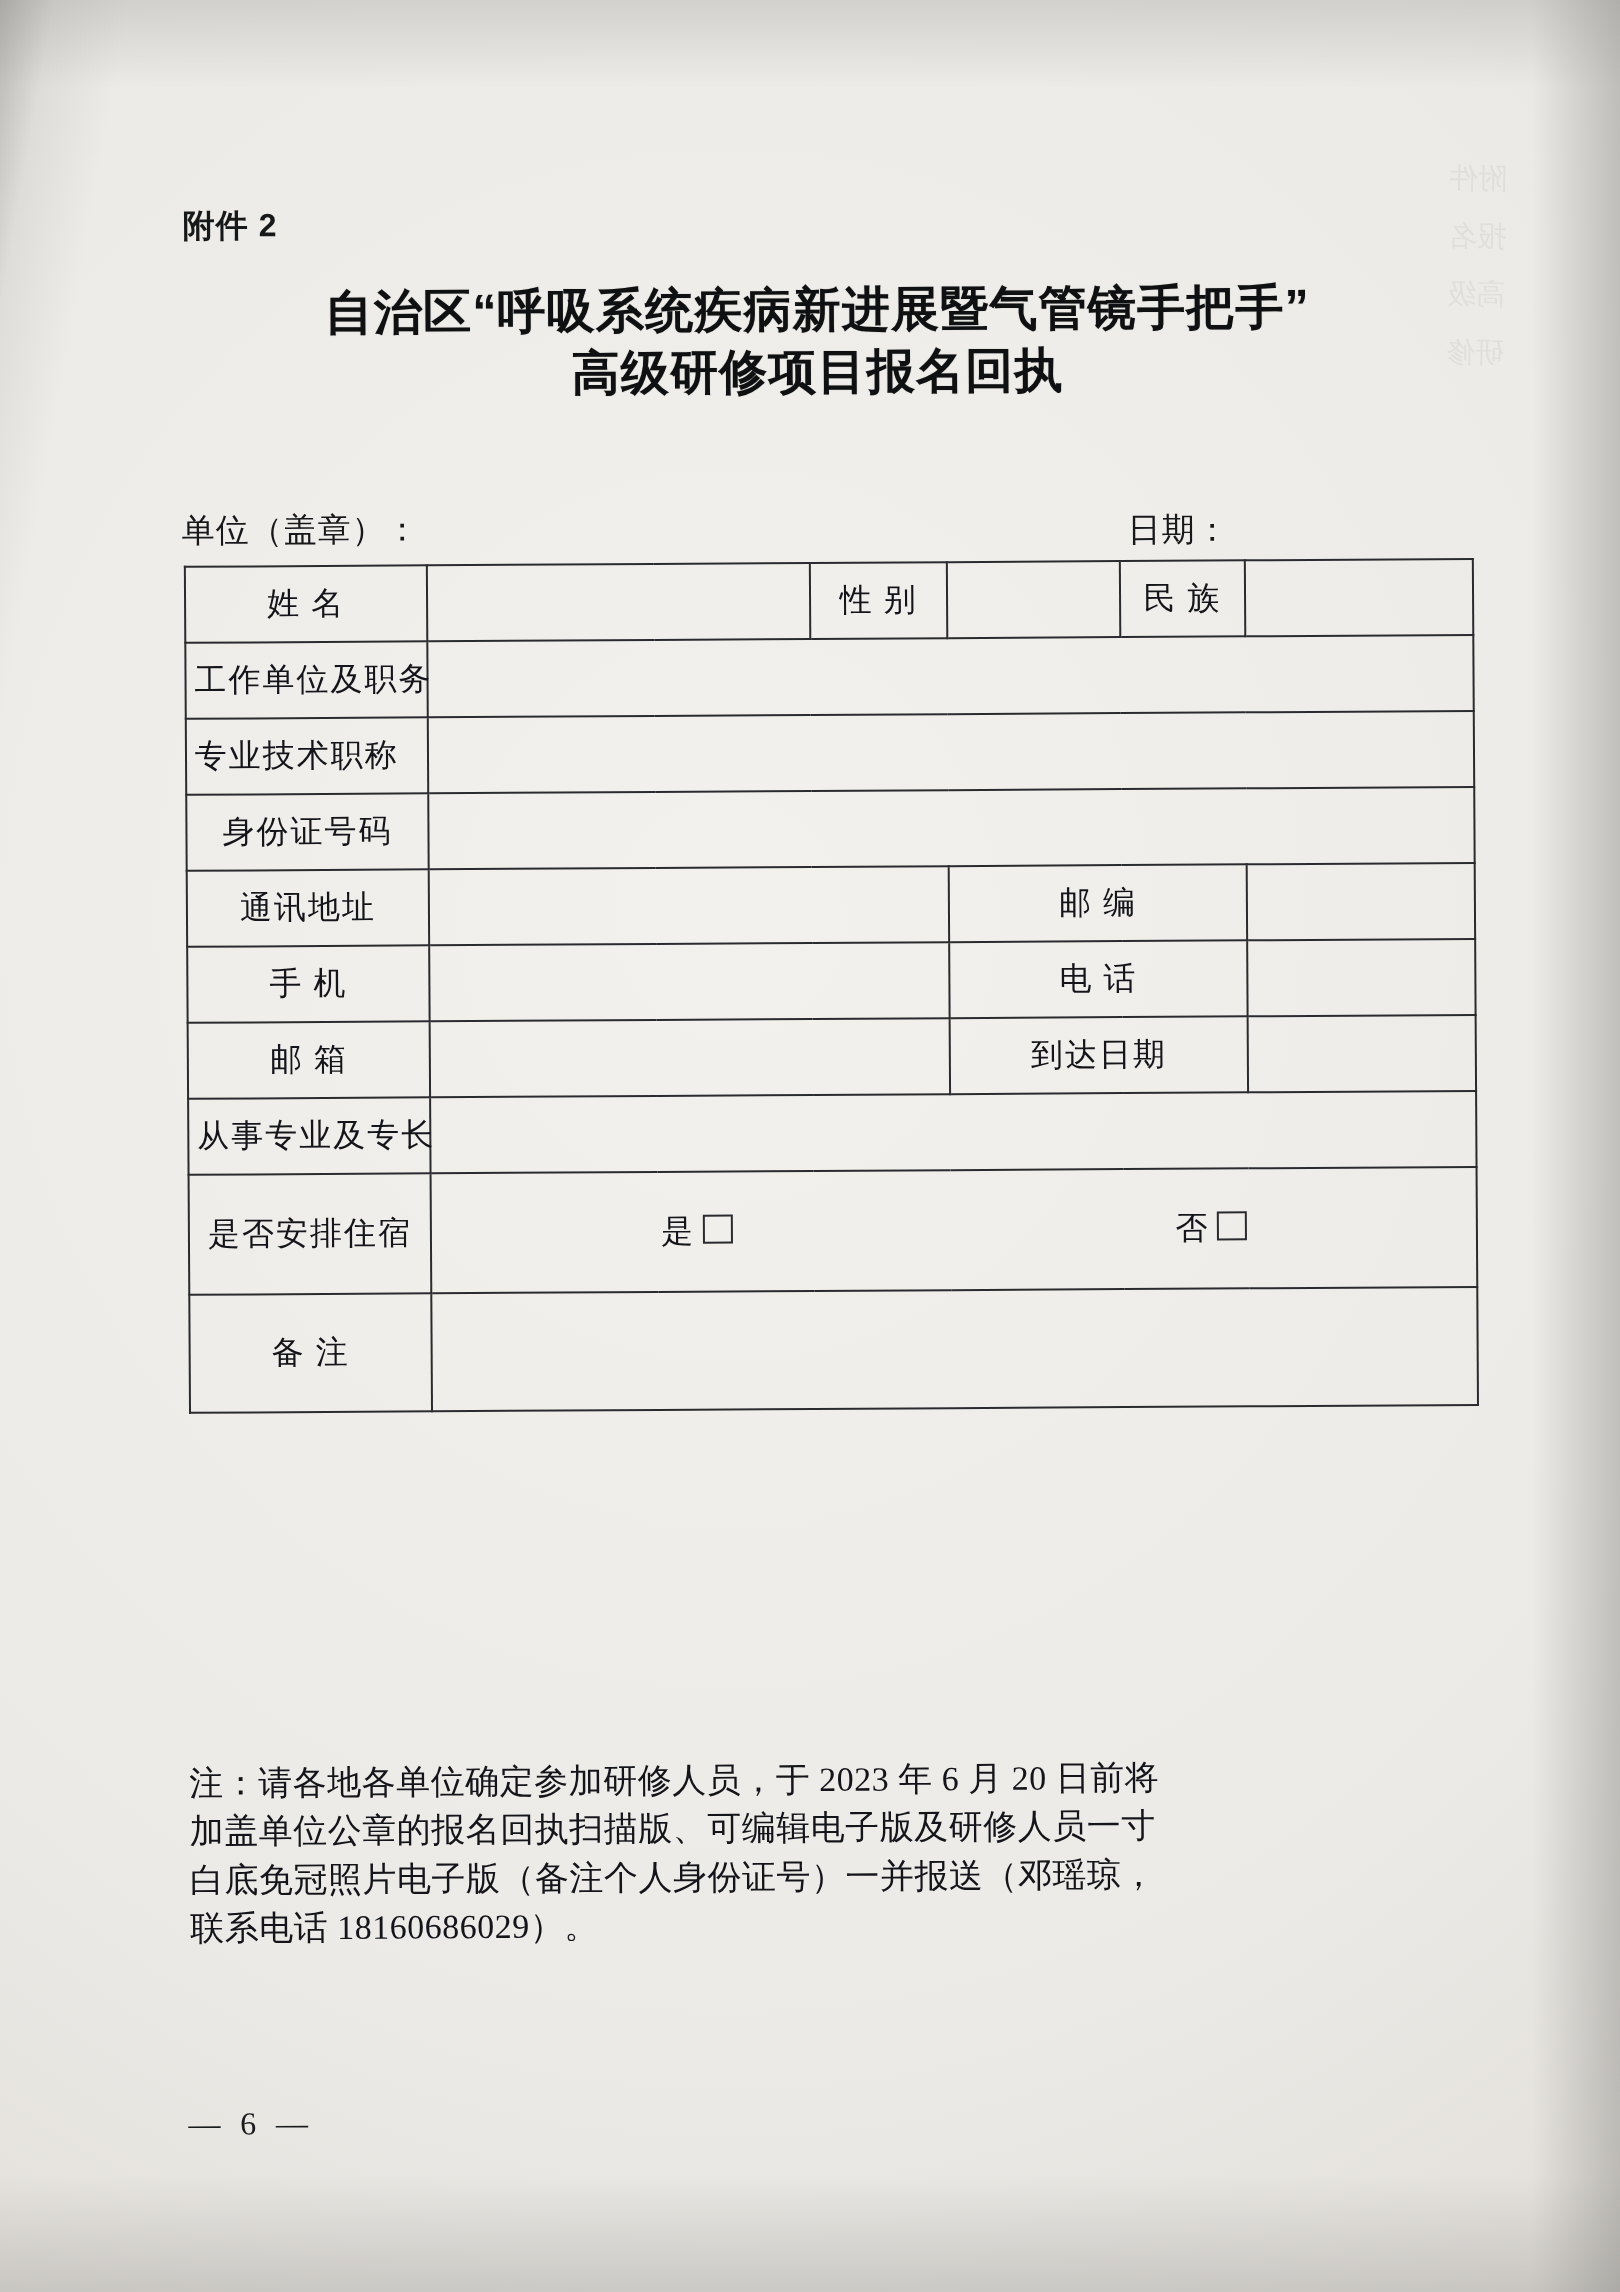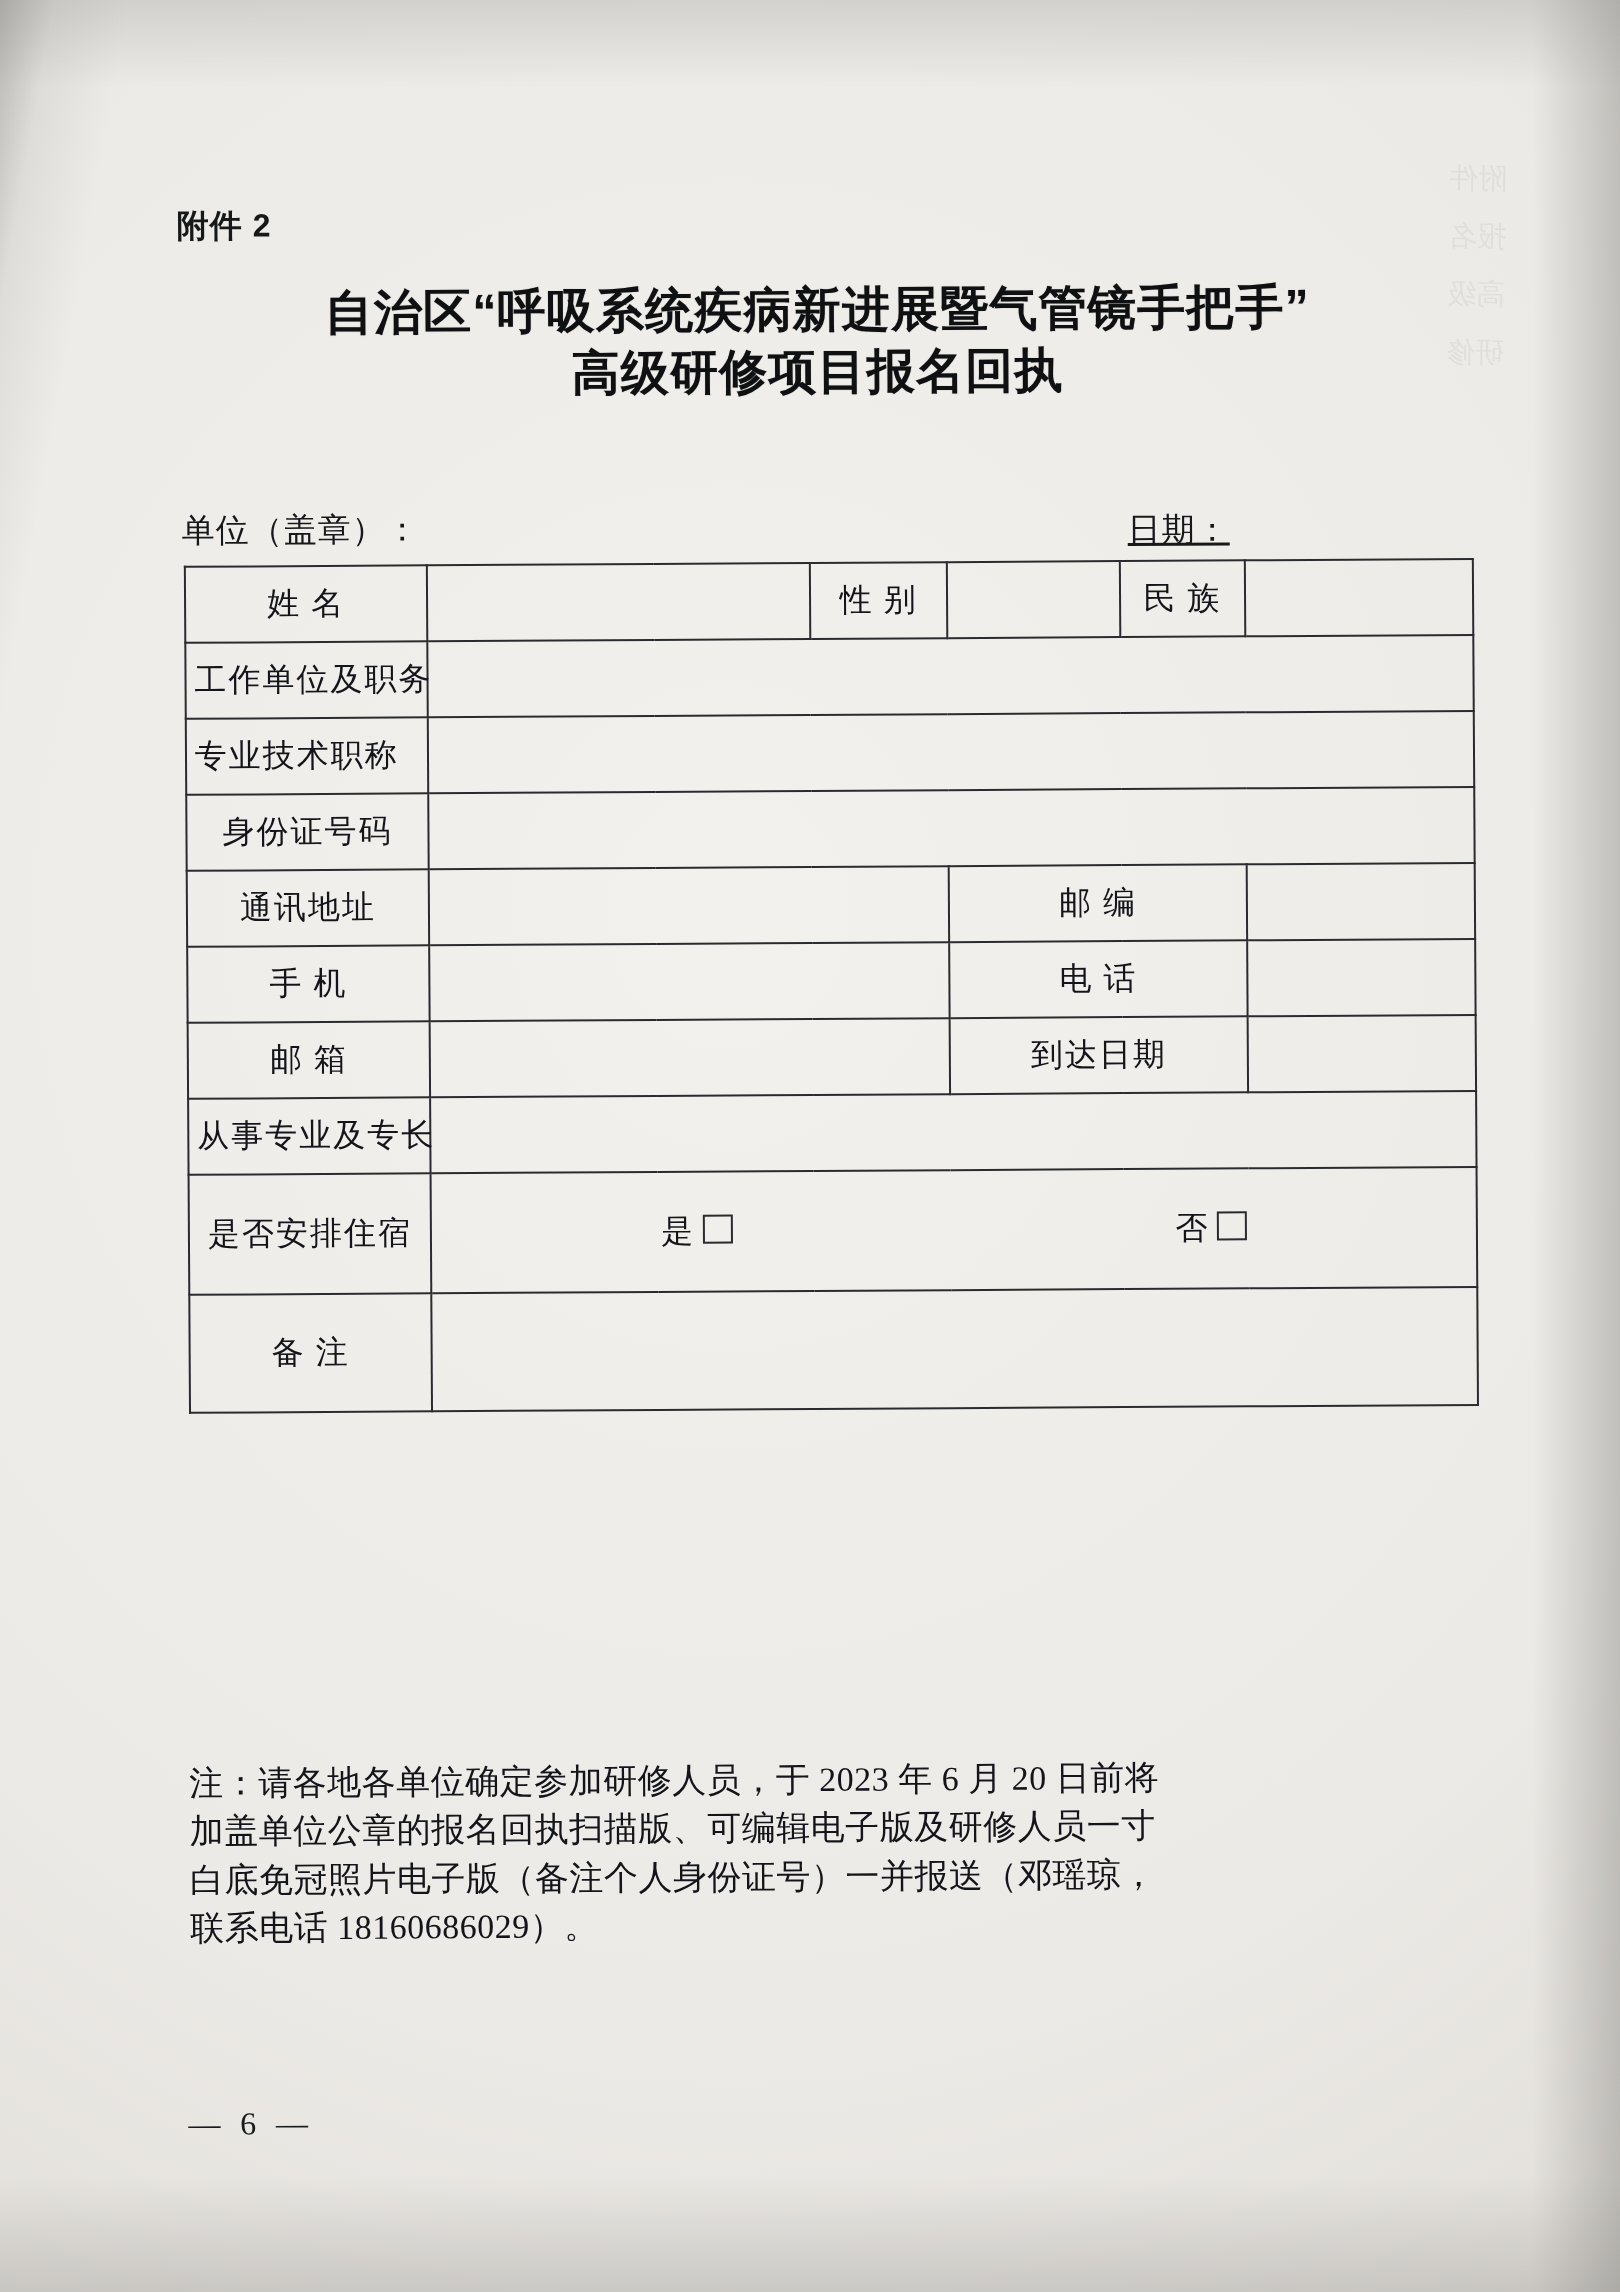--- a/index.html
+++ b/index.html
@@ -56,21 +56,21 @@
     position: absolute;
     left: 0; top: 0;
     width: 1620px;
     height: 2293px;
     transform: rotate(-0.35deg);
     transform-origin: 50% 40%;
   }
 
   .attach-label {
     position: absolute;
-    left: 181px;
+    left: 187px;
     top: 201px;
     font-size: 32px;
     letter-spacing: 1px;
     color: #17181a;
     font-family: "Liberation Sans", sans-serif;
     font-weight: 600;
   }
 
   .doc-title {
     position: absolute;
@@ -91,21 +91,21 @@
   .meta-row {
     position: absolute;
     left: 184px;
     top: 505px;
     width: 1294px;
     font-size: 33px;
     color: #17181a;
     letter-spacing: 1px;
   }
   .meta-row .unit { position: absolute; left: 0; top: 0; }
-  .meta-row .date { position: absolute; left: 946px; top: 4.9px; text-decoration: underline; }
+  .meta-row .date { position: absolute; left: 946px; top: 4.9px; }
 
   
   table.form {
     position: absolute;
     left: 186px;
     top: 562px;
     width: 1289px;
     border-collapse: collapse;
     table-layout: fixed;
     color: #14151a;

